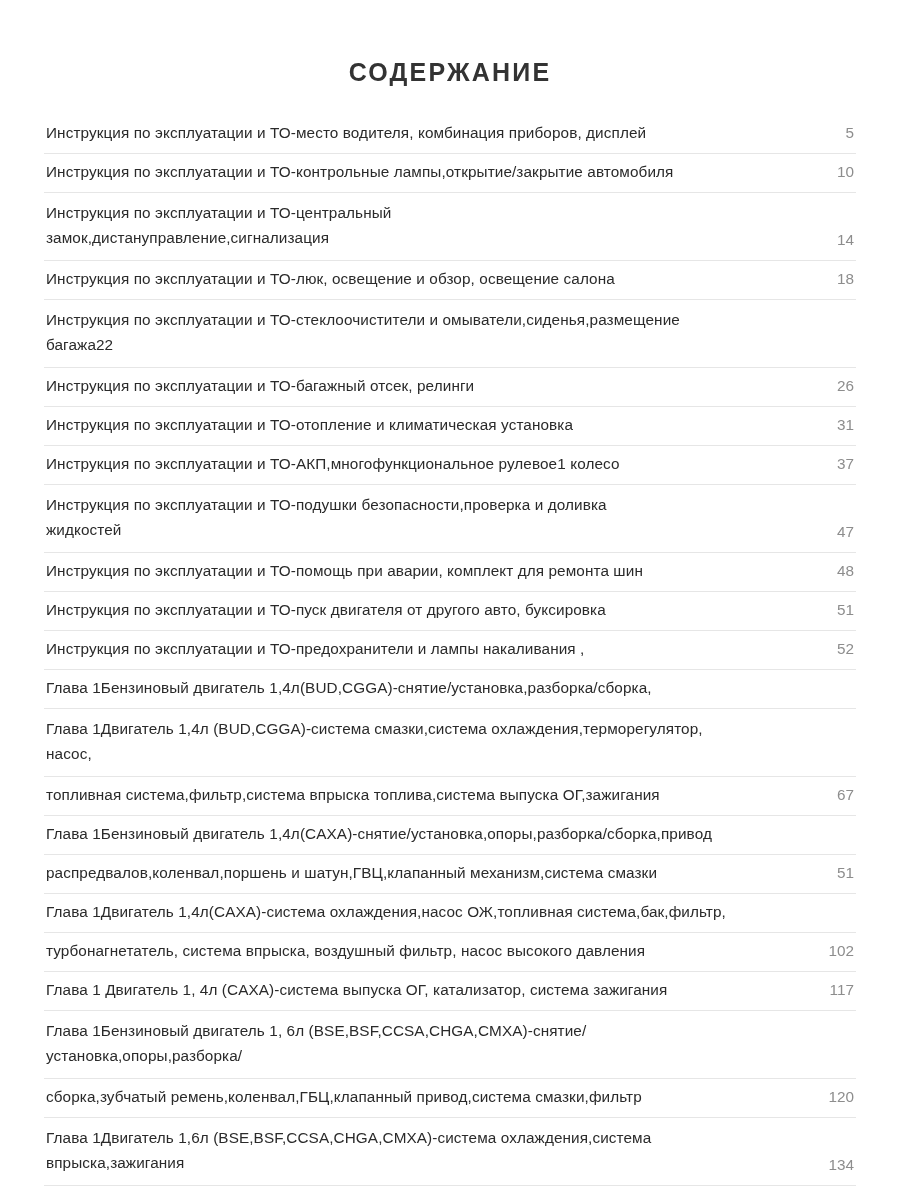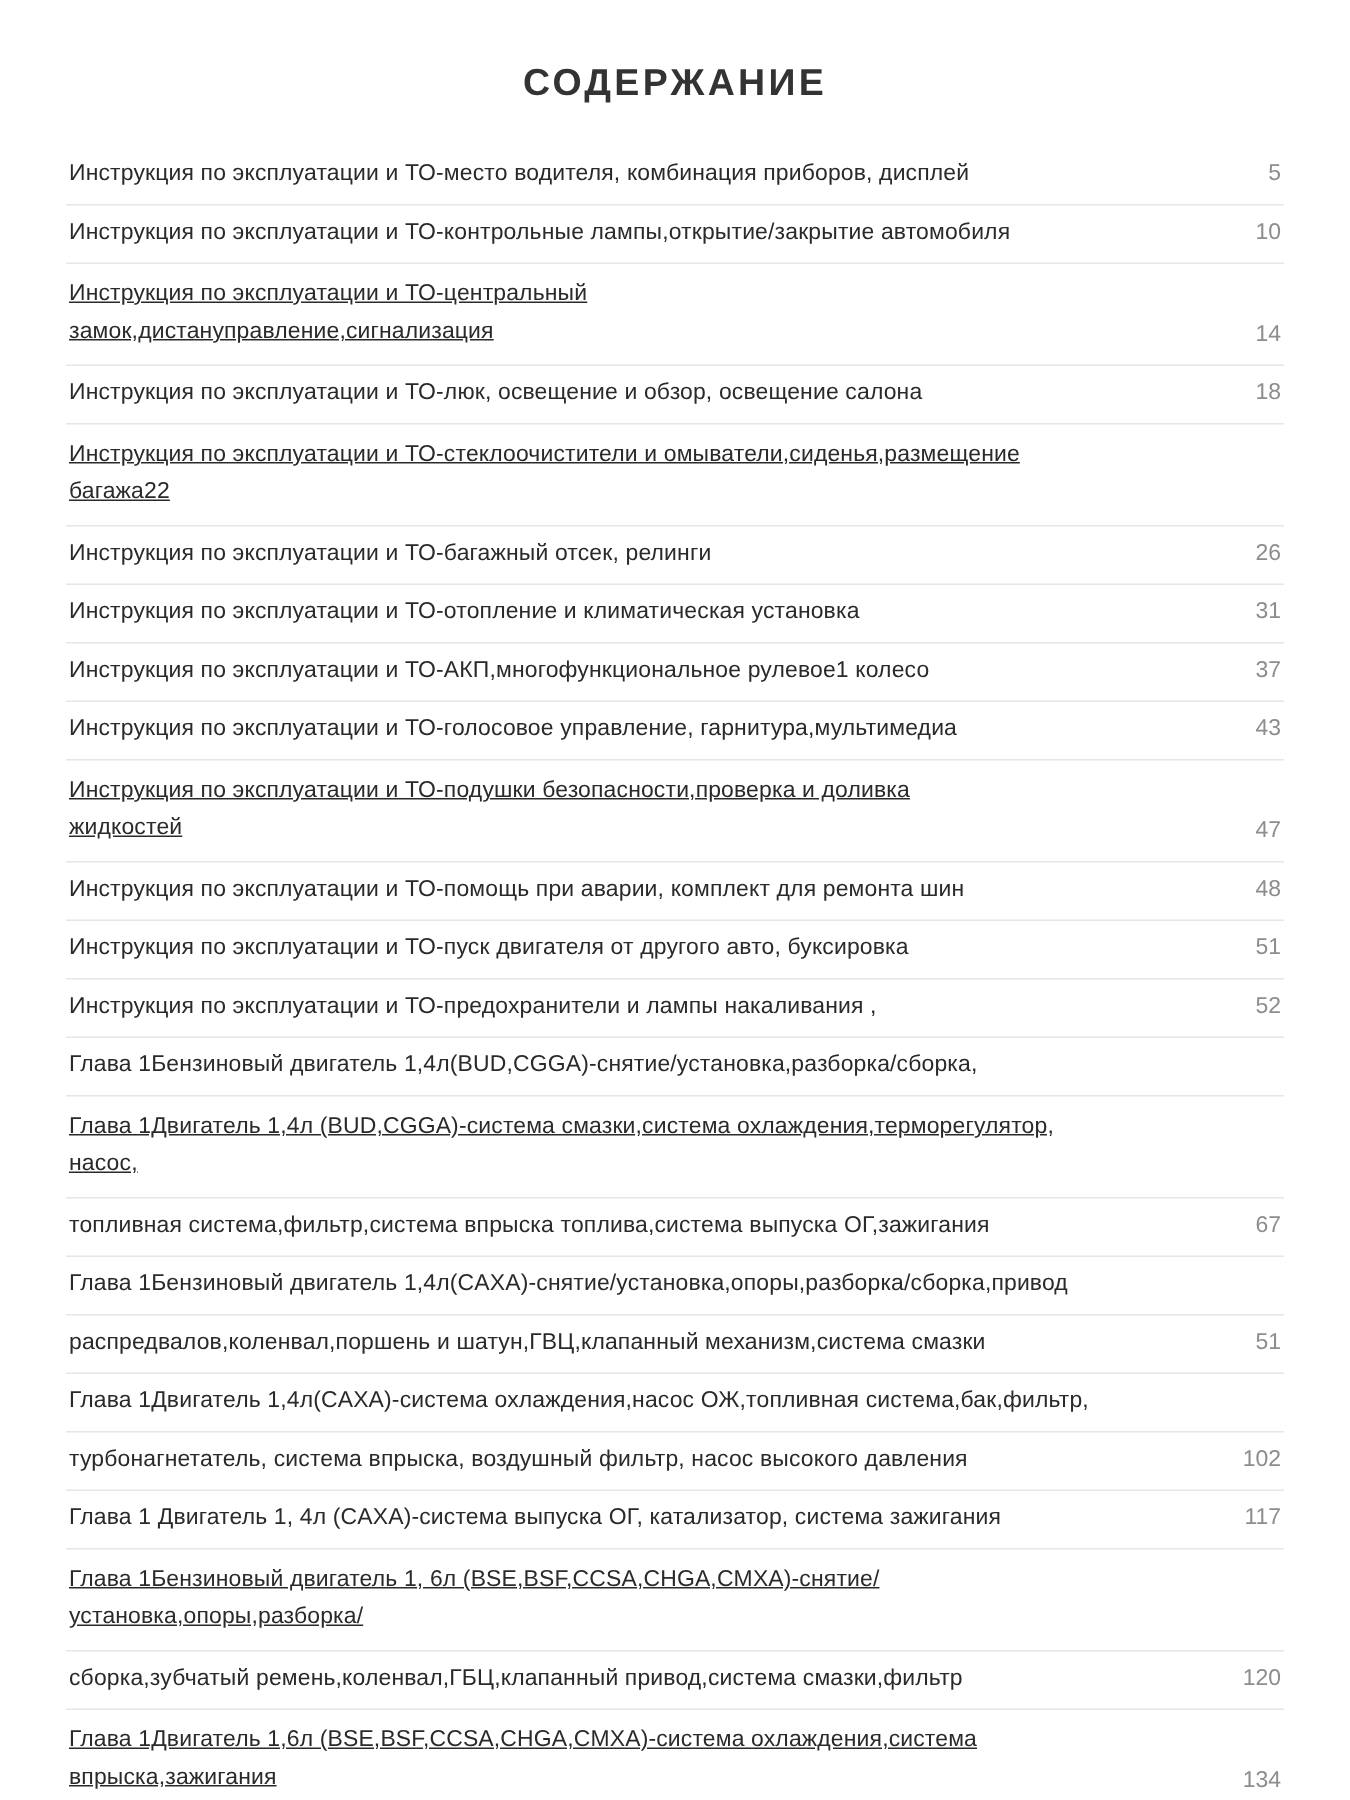--- a/index.html
+++ b/index.html
@@ -24,21 +24,21 @@
     box-sizing: border-box;
     padding: 0 44px;
   }
 
   .toc-title {
     text-align: center;
     font-size: 25px;
     font-weight: bold;
     letter-spacing: 2.2px;
     color: #333333;
-    margin: 0;
+    margin: 17px;
     padding-top: 40px;
     padding-bottom: 0;
     line-height: 1.2;
   }
 
   .toc-list {
     margin: 0;
     padding: 0;
     list-style: none;
     margin-top: 28px;
@@ -77,21 +77,20 @@
     color: #8d8d8d;
     flex: 0 0 34px;
     text-align: right;
     padding-bottom: 4px;
     white-space: nowrap;
   }
 
   .toc-row.tall .toc-label {
     padding-top: 7px;
     padding-bottom: 6px;
-    text-decoration: underline;
   }
 </style>
 </head>
 <body>
 
 <div class="page">
 
   <h1 class="toc-title">СОДЕРЖАНИЕ</h1>
 
   <ul class="toc-list">
@@ -121,24 +120,20 @@
         <span class="toc-label">Инструкция по эксплуатации и ТО-багажный отсек, релинги</span>
         <span class="toc-page">26</span>
       </li>
       <li class="toc-row">
         <span class="toc-label">Инструкция по эксплуатации и ТО-отопление и климатическая установка</span>
         <span class="toc-page">31</span>
       </li>
       <li class="toc-row">
         <span class="toc-label">Инструкция по эксплуатации и ТО-АКП,многофункциональное рулевое1 колесо</span>
         <span class="toc-page">37</span>
-      </li>
-      <li class="toc-row">
-        <span class="toc-label">Инструкция по эксплуатации и ТО-голосовое управление, гарнитура,мультимедиа</span>
-        <span class="toc-page">43</span>
       </li>
       <li class="toc-row tall">
         <span class="toc-label">Инструкция по эксплуатации и ТО-подушки безопасности,проверка и доливка
 жидкостей</span>
         <span class="toc-page">47</span>
       </li>
       <li class="toc-row">
         <span class="toc-label">Инструкция по эксплуатации и ТО-помощь при аварии, комплект для ремонта шин</span>
         <span class="toc-page">48</span>
       </li>

